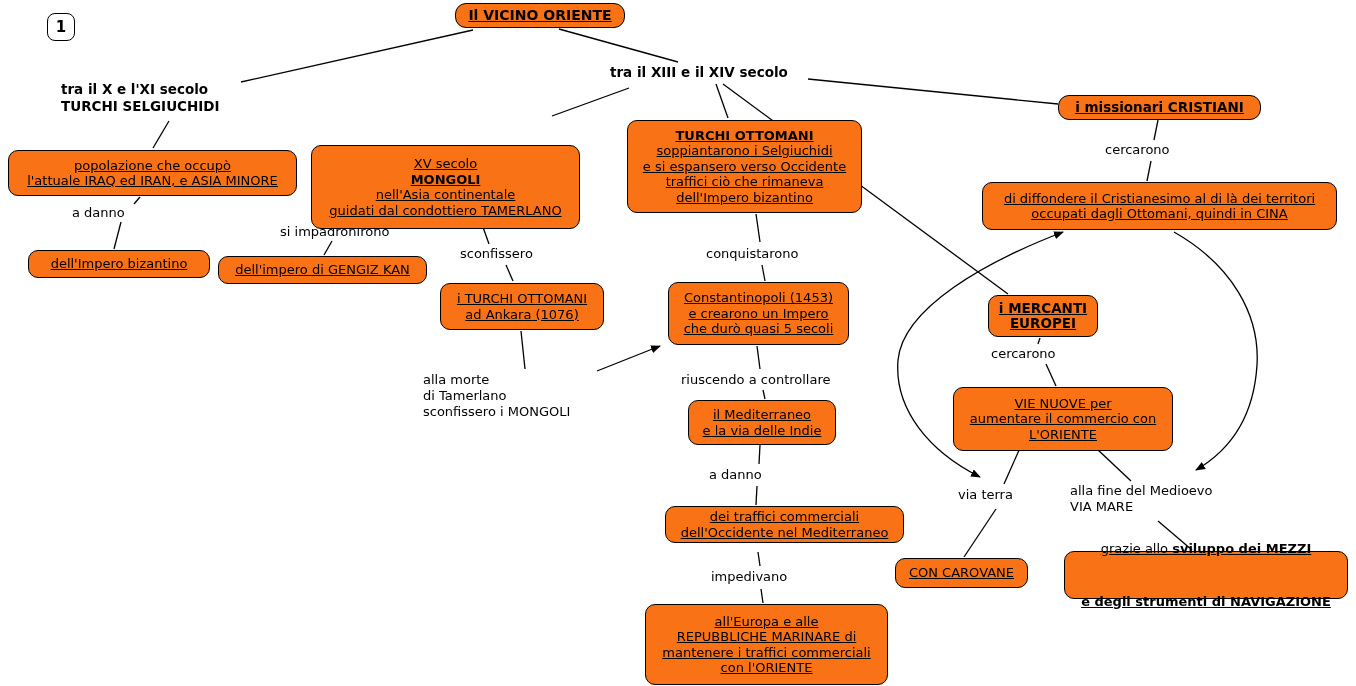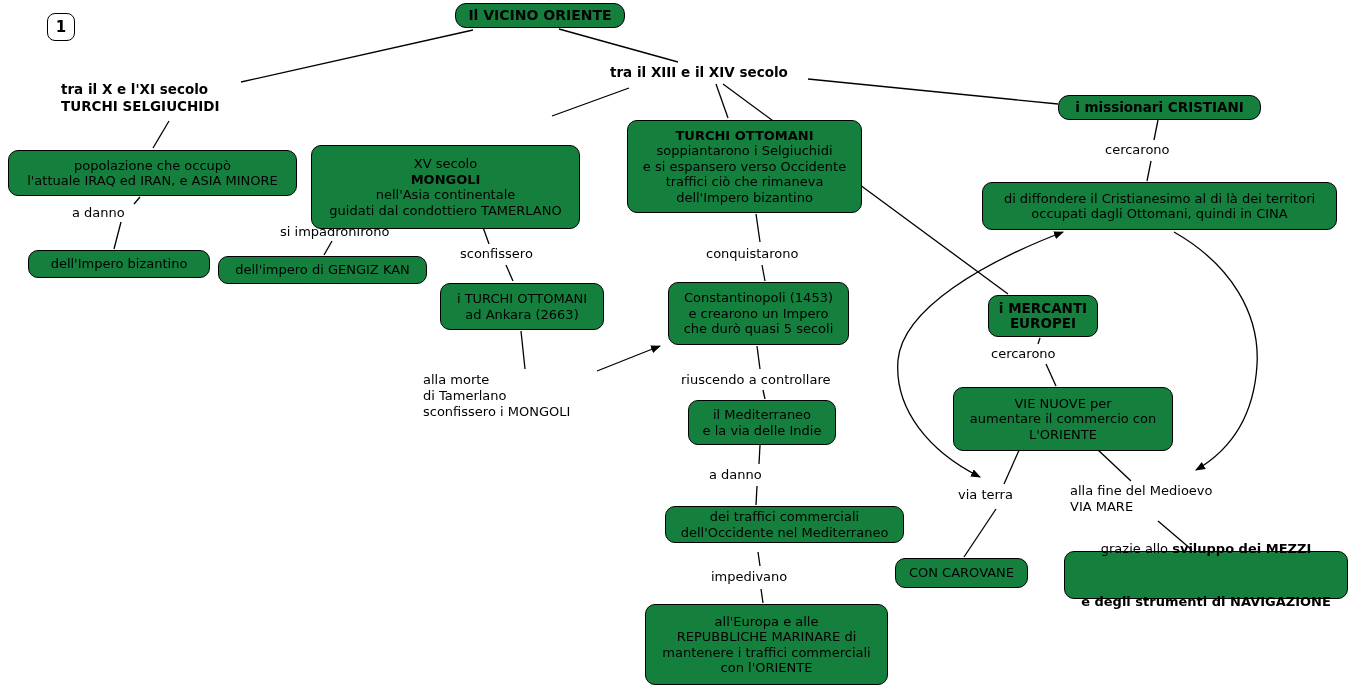--- a/index.html
+++ b/index.html
@@ -10,29 +10,30 @@
     font-family:"DejaVu Sans","Liberation Sans",sans-serif;
     color:#000;
     overflow:hidden;
   }
   svg.edges{position:absolute;left:0;top:0;z-index:0;}
   .node{
     position:absolute;
     box-sizing:border-box;
     border:1.5px solid #000;
     border-radius:10px;
-    background:#15803d;
+    background:#f97316;
     display:flex;
     flex-direction:column;
     justify-content:center;
     text-align:center;
     font-size:13px;
     line-height:15.5px;
     padding:3px 6px;
     z-index:2;
+    text-decoration:underline;
   }
   .label{
     position:absolute;
     text-align:left;
     font-size:13px;
     line-height:16px;
     z-index:1;
     background:transparent;
   }
   .b{font-weight:bold;}
@@ -120,21 +121,21 @@
     <div>dell'impero di GENGIZ KAN</div>
   </div>
   <div class="node" style="left:311px;top:117px;width:269px;height:84px;margin-top:28px;">
     <div>XV secolo</div>
     <div class="b">MONGOLI</div>
     <div>nell'Asia continentale</div>
     <div>guidati dal condottiero TAMERLANO</div>
   </div>
   <div class="node" style="left:440px;top:283px;width:164px;height:47px;">
     <div>i TURCHI OTTOMANI</div>
-    <div>ad Ankara (2663)</div>
+    <div>ad Ankara (1076)</div>
   </div>
 
   <div class="node" style="left:627px;top:120px;width:235px;height:93px;">
     <div class="b">TURCHI OTTOMANI</div>
     <div>soppiantarono i Selgiuchidi</div>
     <div>e si espansero verso Occidente</div>
     <div>traffici ciò che rimaneva</div>
     <div>dell'Impero bizantino</div>
   </div>
   <div class="node" style="left:668px;top:282px;width:181px;height:63px;">

